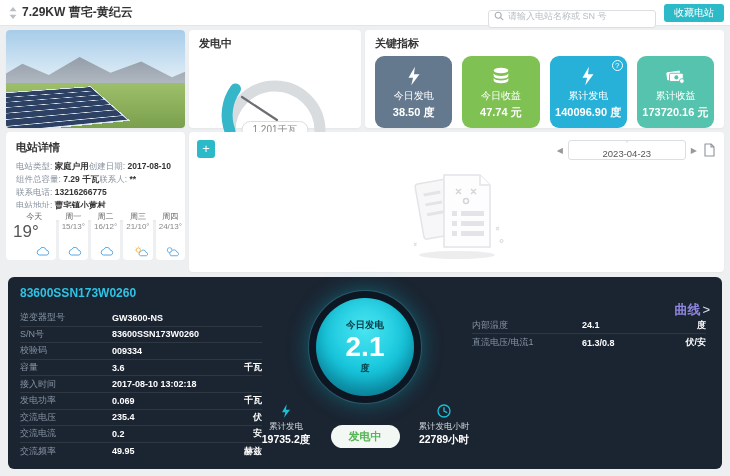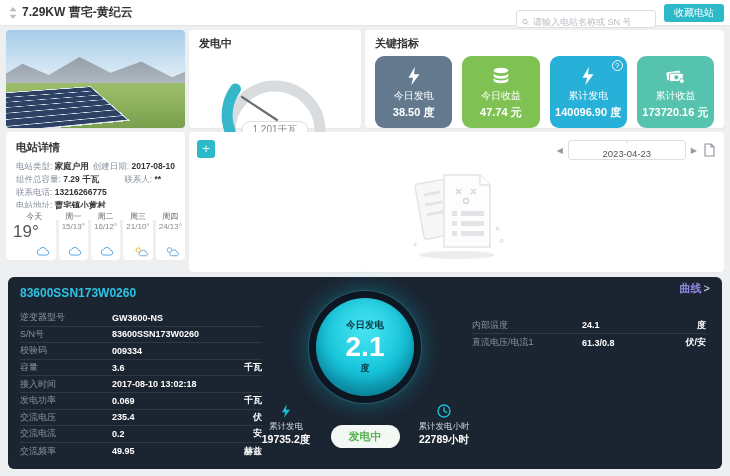--- a/index.html
+++ b/index.html
@@ -4,21 +4,21 @@
 <style>
   * { margin:0; padding:0; box-sizing:border-box; }
   html,body { width:730px; height:476px; overflow:hidden; }
   body { background:#edeff1; font-family:"Liberation Sans","DejaVu Sans",sans-serif; color:#333; position:relative; }
 
   
   .header { position:absolute; left:0; top:0; width:730px; height:26px; background:#fff; border-bottom:1px solid #e3e5e7; display:flex; align-items:center; padding:0 6px; }
   .header .sort-ic { width:10px; height:12px; margin:0 4px 0 2px; }
   .header .title { font-size:12px; font-weight:bold; color:#333; }
   .header .spacer { flex:1; }
-  .search-box { width:140px; height:18px; border:1px solid #dcdfe2; border-radius:3px; background:#fff; display:flex; align-items:flex-end; padding:0 5px; margin-right:8px;margin-top:12px; }
+  .search-box { width:168px; height:18px; border:1px solid #dcdfe2; border-radius:3px; background:#fff; display:flex; align-items:flex-start; padding:0 5px; margin-right:8px;margin-top:12px; }
   .search-box svg { width:10px; height:10px; margin-right:4px; }
   .search-box input { border:none; outline:none; flex:1; font-size:9px; color:#333; font-family:inherit; background:transparent; }
   .search-box input::placeholder { color:#b8bdc4; }
   .fav-btn { height:18px; padding:0 10px; background:#2cb9c8; color:#fff; border:none; border-radius:3px; font-size:10px; font-family:inherit; cursor:pointer; }
 
   .card { position:absolute; background:#fff; border-radius:4px; box-shadow:0 1px 2px rgba(0,0,0,.04); }
   .card-title { font-size:11px; font-weight:bold; color:#333; }
 
   
   .photo { left:6px; top:30px; width:179px; height:98px; overflow:hidden; }
@@ -40,21 +40,21 @@
   .kpi-label { font-size:10px; }
   .kpi-value { font-size:11px; font-weight:bold; }
   .kpi-help { position:absolute; right:4px; top:4px; width:11px; height:11px; border:1px solid #fff; border-radius:50%; font-size:8px; line-height:10px; text-align:center; color:#fff; }
   .kpi-0 { background:#64798e; } .kpi-1 { background:#7fc253; } .kpi-2 { background:#27b1d9; } .kpi-3 { background:#55c3ad; }
 
   
   .details { left:6px; top:132px; width:179px; height:88px; padding:8px 10px; }
   .det-grid { margin-top:5px; font-size:8.5px; line-height:13px; }
   .det-row span.lab { color:#8a93a0; }
   .det-row span.val { color:#333; font-weight:bold; }
-  .det-2col { display:flex; justify-content:space-between; }
+  .det-2col { display:flex; justify-content:flex-start; }
 
   
   .weather { position:absolute; left:6px; top:208px; width:179px; height:52px; display:flex; gap:3px; }
   .w-card { background:#fff; border-radius:4px; flex:1; display:flex; flex-direction:column; align-items:center; padding:3px 0 2px; }
   .w-card.first { flex:1.45; align-items:flex-start; padding-left:7px; }
   .w-lab { font-size:8px; color:#666; }
   .w-card.first .w-lab { align-self:center; }
   .w-temp { font-size:8px; color:#888; }
   .w-card.first .w-temp { font-size:17px; color:#555; }
   .w-card svg { width:17px; height:13px; margin-top:auto; align-self:flex-end; margin-right:4px; }
@@ -63,21 +63,21 @@
   .chartp { left:189px; top:132px; width:535px; height:140px; }
   .plus-btn { position:absolute; left:8px; top:8px; width:18px; height:18px; background:#2cb9c8; color:#fff; border:none; border-radius:3px; font-size:13px; line-height:16px; cursor:pointer; font-family:inherit; }
   .date-ctrl { position:absolute; right:8px; top:8px; display:flex; align-items:center; gap:5px; }
   .arr { font-size:8px; color:#999; cursor:pointer; background:none; border:none; }
   .date-input { width:118px; height:20px; border:1px solid #dcdfe2; border-radius:3px; display:flex; align-items:center; padding:0 6px; gap:5px; font-size:9.5px; color:#555; background:#fff;flex-direction:column; }
   .empty-wrap { position:absolute; left:0; right:0; top:22px; bottom:0; display:flex; align-items:center; justify-content:center; }
 
   
   .dark { position:absolute; left:8px; top:277px; width:714px; height:192px; background:#1b2431; border-radius:6px; }
   .sn-title { position:absolute; left:12px; top:9px; color:#2ec3e4; font-size:12px; font-weight:bold; }
-  .curve-link { position:absolute; right:12px; top:4px; font-size:11px; cursor:pointer; }
+  .curve-link { position:absolute; right:12px; top:24px; font-size:13px; cursor:pointer; }
   .curve-link .ct { color:#8f86dd; font-weight:bold; }
   .curve-link .ca { color:#dfe4ea; margin-left:2px; }
 
   .dtable { position:absolute; font-size:9px; }
   .dtable.left { left:12px; top:33px; width:242px; }
   .dtable.right { left:464px; top:40px; width:234px; }
   .drow { display:flex; align-items:center; height:16.6px; border-bottom:1px solid rgba(255,255,255,.09); }
   .dtable.right .drow { height:17px; }
   .drow:last-child { border-bottom:none; }
   .dlab { color:#8593a3; width:92px; }

